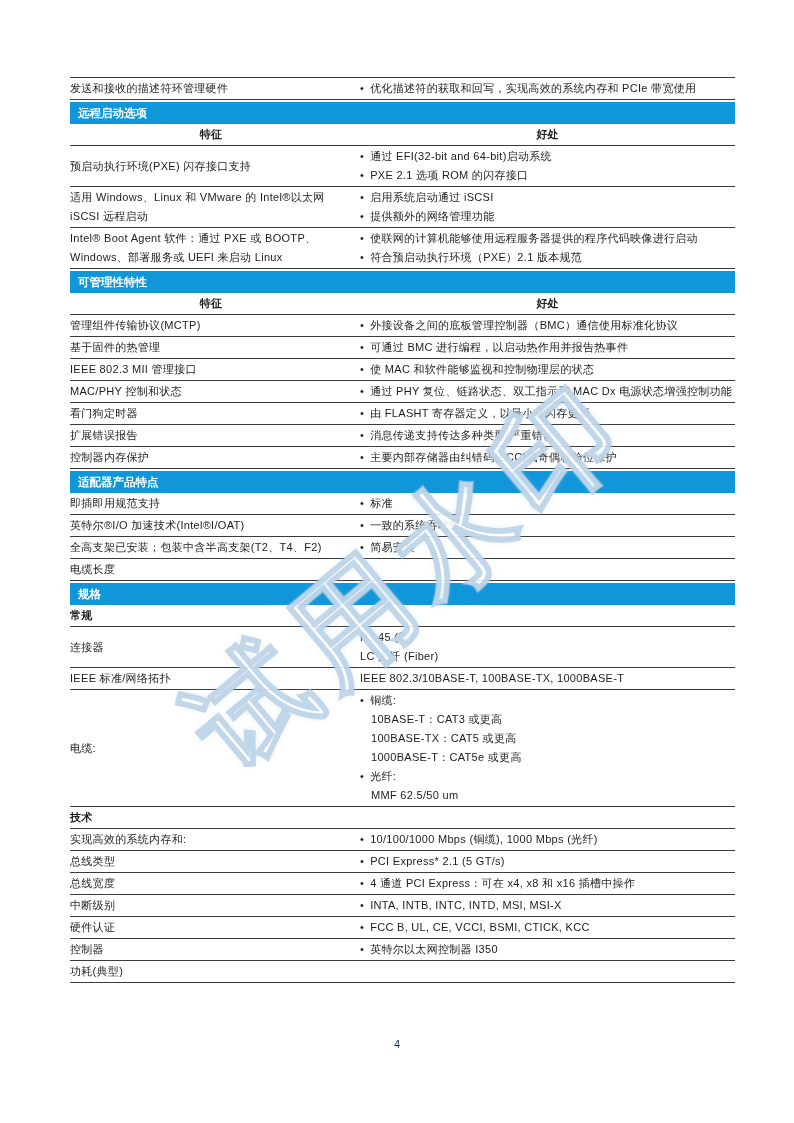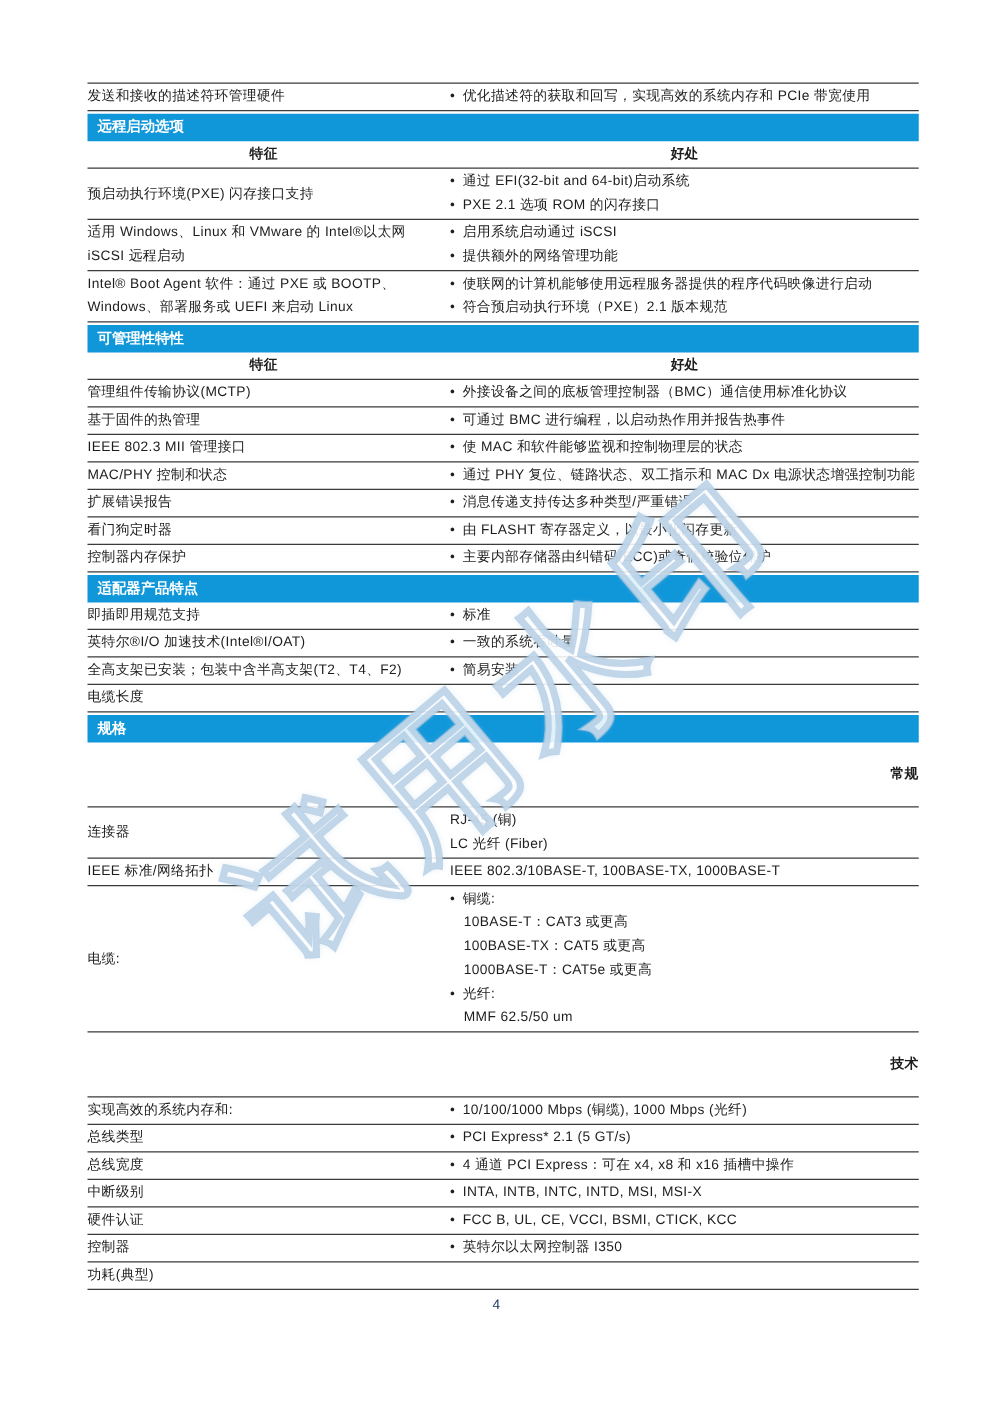--- a/index.html
+++ b/index.html
@@ -2,35 +2,35 @@
 <html><head>
 <meta charset="utf-8">
 <style>
   html,body { margin:0; padding:0; }
   body {
     width:794px; height:1123px; background:#ffffff; position:relative;
     font-family:"Liberation Sans","DejaVu Sans",sans-serif;
     color:#1d1d1d; font-size:11px;
   }
   .page { position:absolute; inset:0; overflow:hidden; }
-  .content { position:absolute; left:70px; top:66px; width:665px; border-top:1.5px solid #3b3b3b; }
+  .content { position:absolute; left:70px; top:77px; width:665px; border-top:1.5px solid #3b3b3b; }
   .row, .colhead { display:flex; align-items:center; border-bottom:1px solid #3b3b3b; padding:1px 0; }
   .cl { width:282px; flex:none; padding-right:8px; line-height:19px; letter-spacing:0.3px; }
   .cr { flex:1; min-width:0; }
   .ln { line-height:19px; letter-spacing:0.3px; }
   .bl::before { content:"•"; margin-right:6px; font-size:11px; }
   .pl { padding-left:11px; }
   .pl0 { padding-left:0; }
   .colhead { font-weight:700; border-bottom:1.5px solid #3b3b3b; }
   .colhead .cl, .colhead .cr { line-height:19px;text-align:center; }
   .banner {
     background:#0F97DA; color:#ffffff; font-weight:700; font-size:11.5px;
     line-height:16px; padding:3px 8px; margin-top:2px;
   }
-  .subhead { font-weight:700; line-height:19px; padding:16px 0; border-bottom:1.5px solid #3b3b3b; letter-spacing:0.3px;text-align:right; }
+  .subhead { font-weight:700; line-height:19px; padding:1px 0; border-bottom:1.5px solid #3b3b3b; letter-spacing:0.3px; }
   .page-number {
     position:absolute; left:0; right:0; top:1038px; text-align:center;
     font-size:11px; color:#17365d;
   }
   .watermark {
     position:absolute; left:130px; top:495px; width:560px; text-align:center;
     transform:rotate(-40deg); transform-origin:center;
     font-size:118px; font-weight:700; letter-spacing:14px; white-space:nowrap;
     color:rgba(255,255,255,0.85);
     -webkit-text-stroke:2px rgba(168,198,224,0.70);
@@ -101,29 +101,29 @@
         <div class="ln bl">使 MAC 和软件能够监视和控制物理层的状态</div>
       </div>
     </div>
     <div class="row">
       <div class="cl">MAC/PHY 控制和状态</div>
       <div class="cr">
         <div class="ln bl">通过 PHY 复位、链路状态、双工指示和 MAC Dx 电源状态增强控制功能</div>
       </div>
     </div>
     <div class="row">
+      <div class="cl">看门狗定时器</div>
+      <div class="cr">
+        <div class="ln bl">由 FLASHT 寄存器定义，以最小化闪存更新</div>
+      </div>
+    </div>
+    <div class="row">
       <div class="cl">扩展错误报告</div>
       <div class="cr">
         <div class="ln bl">消息传递支持传达多种类型/严重错误</div>
-      </div>
-    </div>
-    <div class="row">
-      <div class="cl">看门狗定时器</div>
-      <div class="cr">
-        <div class="ln bl">由 FLASHT 寄存器定义，以最小化闪存更新</div>
       </div>
     </div>
     <div class="row">
       <div class="cl">控制器内存保护</div>
       <div class="cr">
         <div class="ln bl">主要内部存储器由纠错码(ECC)或奇偶校验位保护</div>
       </div>
     </div>
 
     <div class="banner">适配器产品特点</div>

